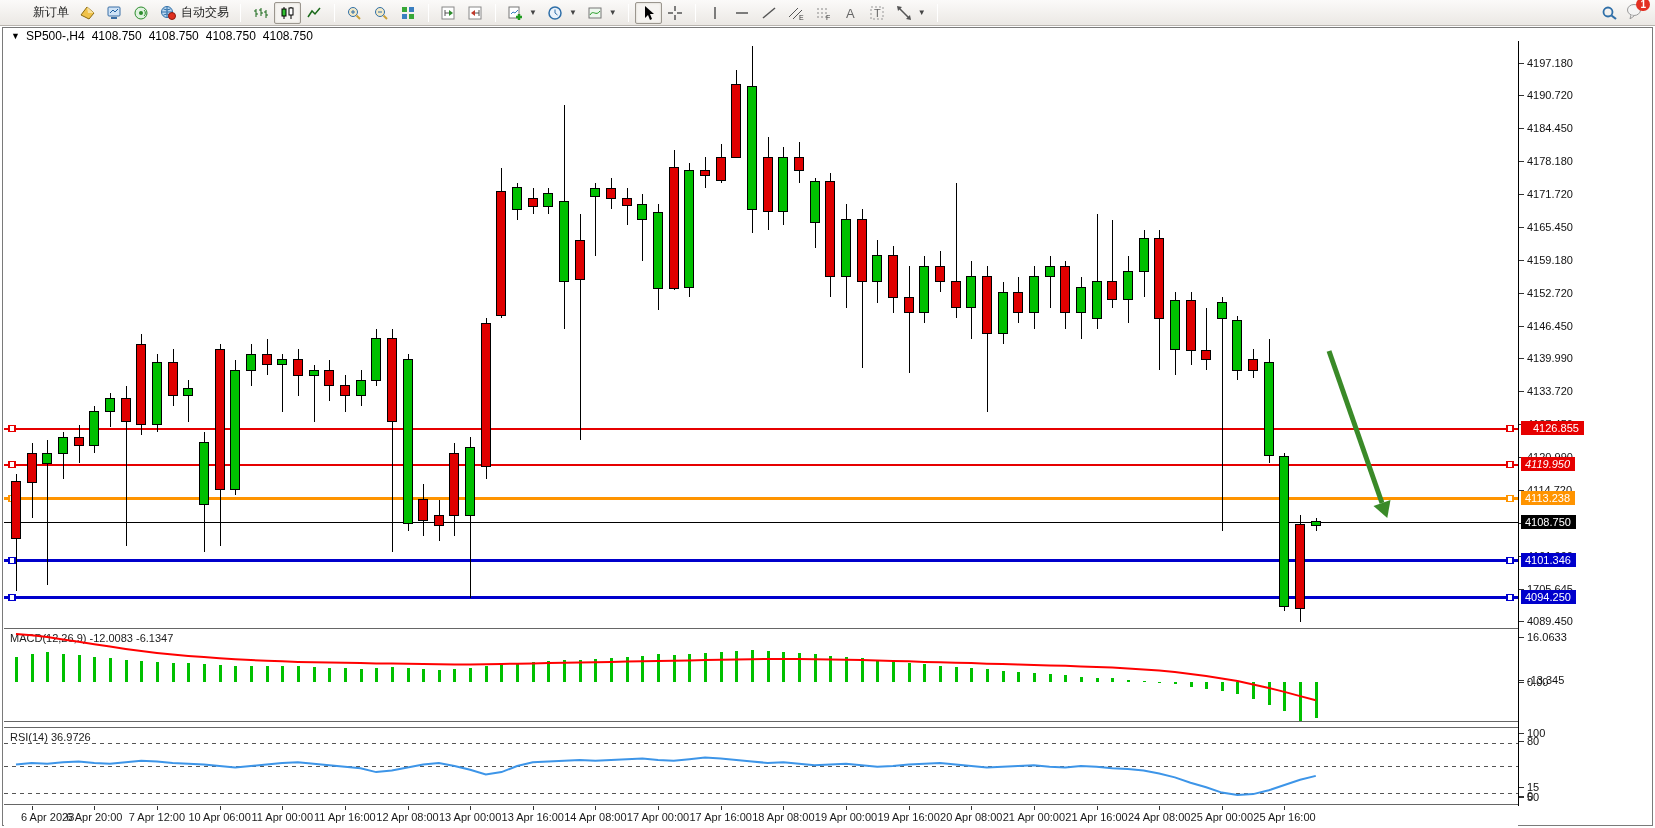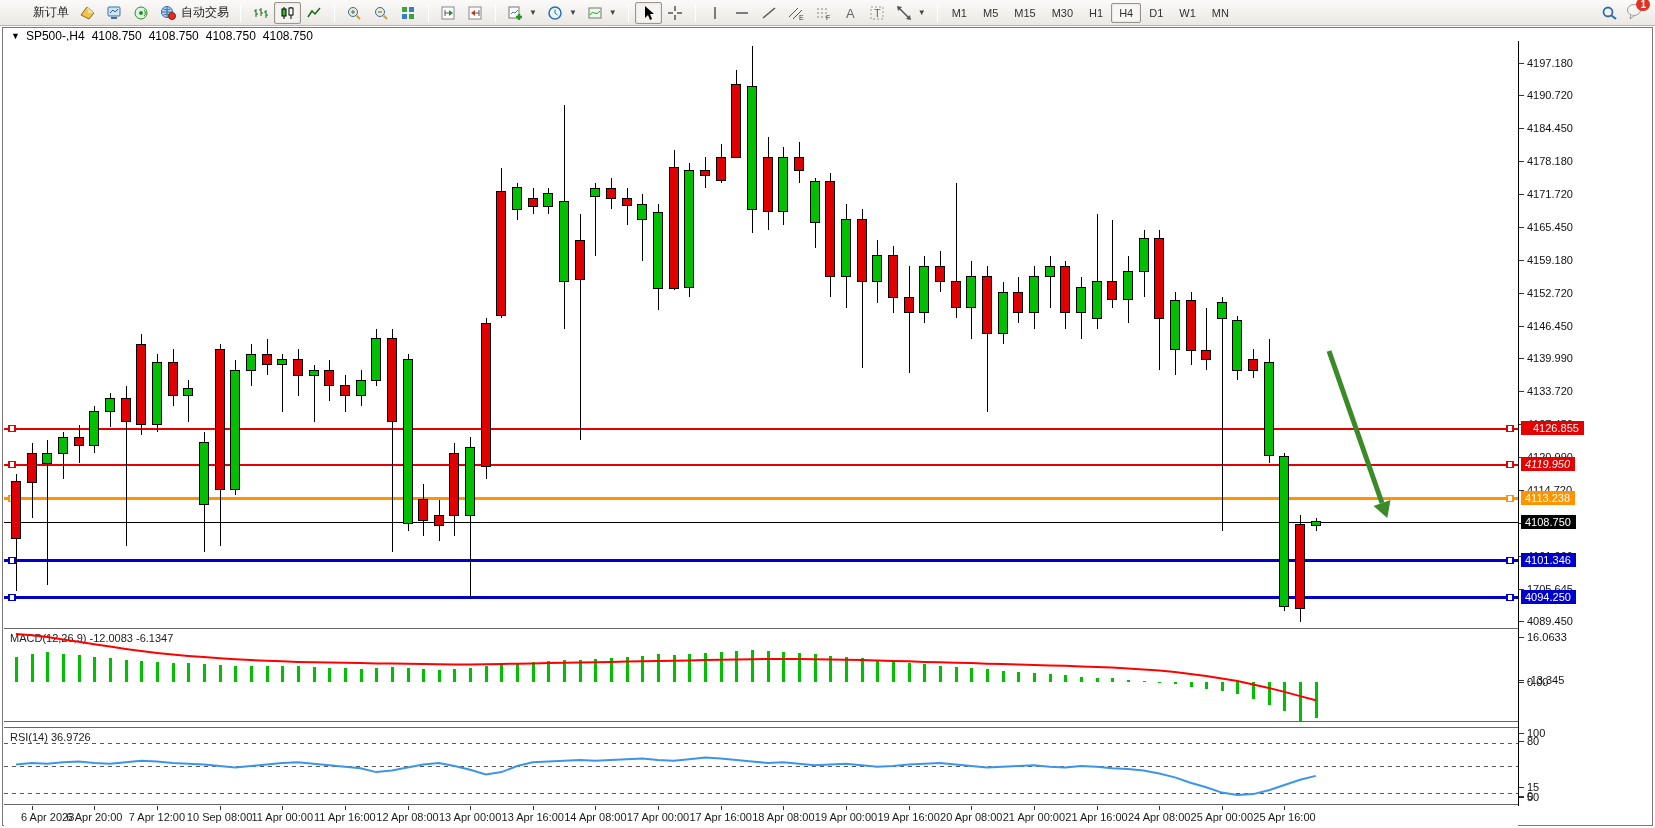--- a/index.html
+++ b/index.html
@@ -271,31 +271,20 @@
           <svg width="17" height="16">
             <path d="M3 3 L8 8 M13 13 L8 8" stroke="#555" stroke-width="1.5"></path>
             <polygon points="1,1 6,2 2,6" fill="#555"></polygon>
             <polygon points="15,15 10,14 14,10" fill="#555"></polygon>
           </svg>
         </span>
         <span class="caret">▼</span>
       </div>
   </div>
   <div class="tsep"></div>
-  <div class="tgroup" id="tf-group">
-      <div class="tbtn tf-btn">M1</div>
-      <div class="tbtn tf-btn">M5</div>
-      <div class="tbtn tf-btn">M15</div>
-      <div class="tbtn tf-btn">M30</div>
-      <div class="tbtn tf-btn">H1</div>
-      <div class="tbtn tf-btn active">H4</div>
-      <div class="tbtn tf-btn">D1</div>
-      <div class="tbtn tf-btn">W1</div>
-      <div class="tbtn tf-btn">MN</div>
-    </div>
   <div class="toolbar-right">
     <span class="icon">
         <svg width="18" height="16">
           <circle cx="7" cy="7" r="4.5" fill="none" stroke="#2f6fa8" stroke-width="1.8"></circle>
           <path d="M10.5 10.5 L15 14" stroke="#2f6fa8" stroke-width="2.2"></path>
         </svg>
       </span>
     <span class="chat-wrap">
       <span class="icon"><svg width="18" height="16">
             <ellipse cx="8" cy="7" rx="6.5" ry="5.5" fill="#f4f4f4" stroke="#999"></ellipse>
@@ -653,21 +642,21 @@
   </div>
 
 <div class="pane" id="date-axis" style="left:4px; top:806px; width:1514px; height:20px;">
     <div class="date-tick" style="left: 27.66px;"></div>
     <div class="date-label" style="left: 43.66px;">6 Apr 2023</div>
     <div class="date-tick" style="left: 90.3px;"></div>
     <div class="date-label" style="left: 90.3px;">6 Apr 20:00</div>
     <div class="date-tick" style="left: 152.94px;"></div>
     <div class="date-label" style="left: 152.94px;">7 Apr 12:00</div>
     <div class="date-tick" style="left: 215.58px;"></div>
-    <div class="date-label" style="left: 215.58px;">10 Sep 08:00</div>
+    <div class="date-label" style="left: 215.58px;">10 Apr 06:00</div>
     <div class="date-tick" style="left: 278.22px;"></div>
     <div class="date-label" style="left: 278.22px;">11 Apr 00:00</div>
     <div class="date-tick" style="left: 340.86px;"></div>
     <div class="date-label" style="left: 340.86px;">11 Apr 16:00</div>
     <div class="date-tick" style="left: 403.5px;"></div>
     <div class="date-label" style="left: 403.5px;">12 Apr 08:00</div>
     <div class="date-tick" style="left: 466.14px;"></div>
     <div class="date-label" style="left: 466.14px;">13 Apr 00:00</div>
     <div class="date-tick" style="left: 528.78px;"></div>
     <div class="date-label" style="left: 528.78px;">13 Apr 16:00</div>

